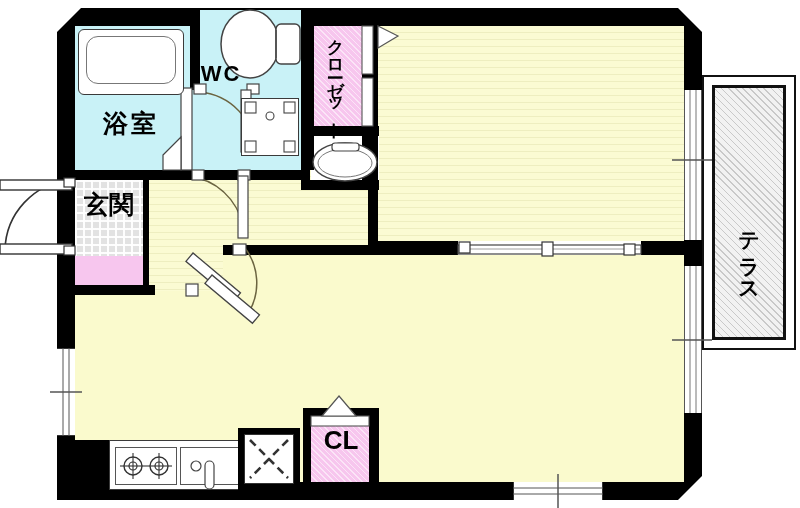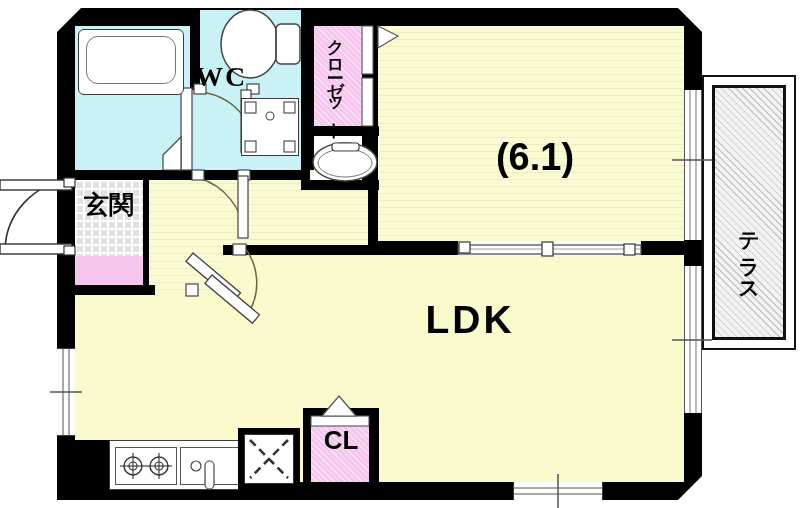--- a/index.html
+++ b/index.html
@@ -271,26 +271,25 @@
     <rect x="205" y="461" width="9" height="28" rx="4.5" fill="#ffffff" stroke="#444" stroke-width="1.2"></rect>
   </svg>
 
   <div class="abs" style="left:238px;top:428px;width:62px;height:62px;background:#000;"></div>
   <div class="fix" style="left:244px;top:434px;width:50px;height:50px;border-color:#333;"></div>
   <svg width="800" height="508" style="left:0;top:0;">
     <line x1="250" y1="440" x2="288" y2="478" stroke="#333" stroke-width="2.6" stroke-dasharray="8 5"></line>
     <line x1="288" y1="440" x2="250" y2="478" stroke="#333" stroke-width="2.6" stroke-dasharray="8 5"></line>
   </svg>
 
-  <div class="lbl" style="left:470px;top:138px;width:130px;font-size:38px;">(6.1)</div>
-
-  <div class="lbl" style="left:400px;top:300px;width:140px;font-size:39px;letter-spacing:3px;">LDK</div>
-
-
-  <div class="lbl" style="left:190px;top:62px;width:62px;font-size:28px;letter-spacing:2px;font-family:Liberation Serif, serif;">WC</div>
+
+
+  <div class="lbl" style="left:85px;top:110px;width:92px;font-size:25px;letter-spacing:3px;">浴室</div>
+
+  <div class="lbl" style="left:190px;top:62px;width:62px;font-size:22px;letter-spacing:2px;">WC</div>
 
   <div class="lbl" style="left:82px;top:190px;width:54px;font-size:25px;line-height:1.15;">玄関</div>
 
   <div class="lbl lbl-vert" style="left:326px;top:28px;font-size:17px;font-weight:700;">クローゼット</div>
 
   <div class="lbl" style="left:318px;top:428px;width:46px;font-size:26px;line-height:0.95;">CL</div>
 
   <div class="lbl lbl-vert" style="left:738px;top:218px;font-size:21px;">テラス</div>
 
 </div>

